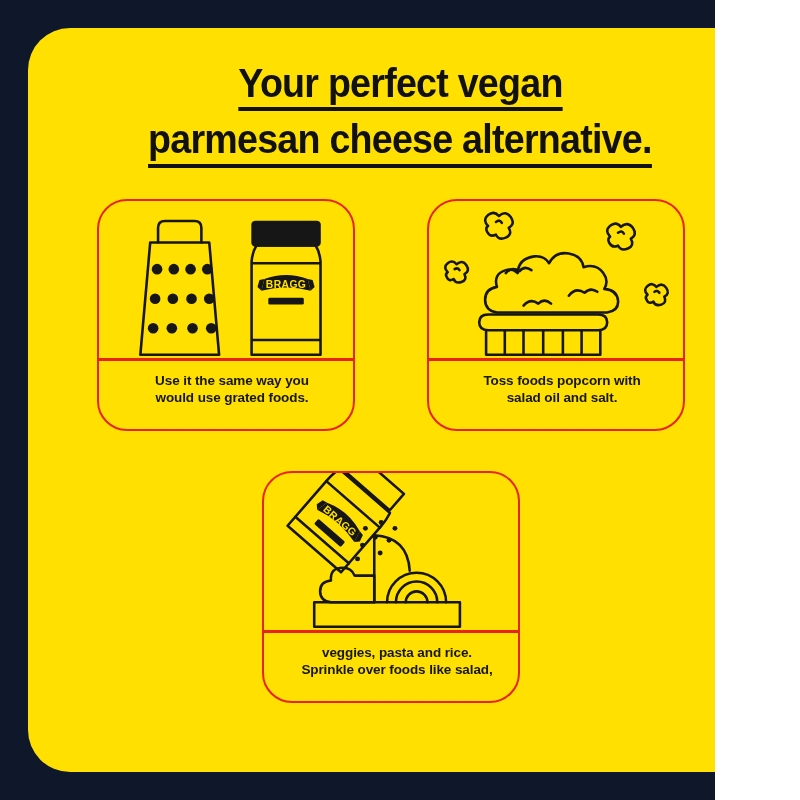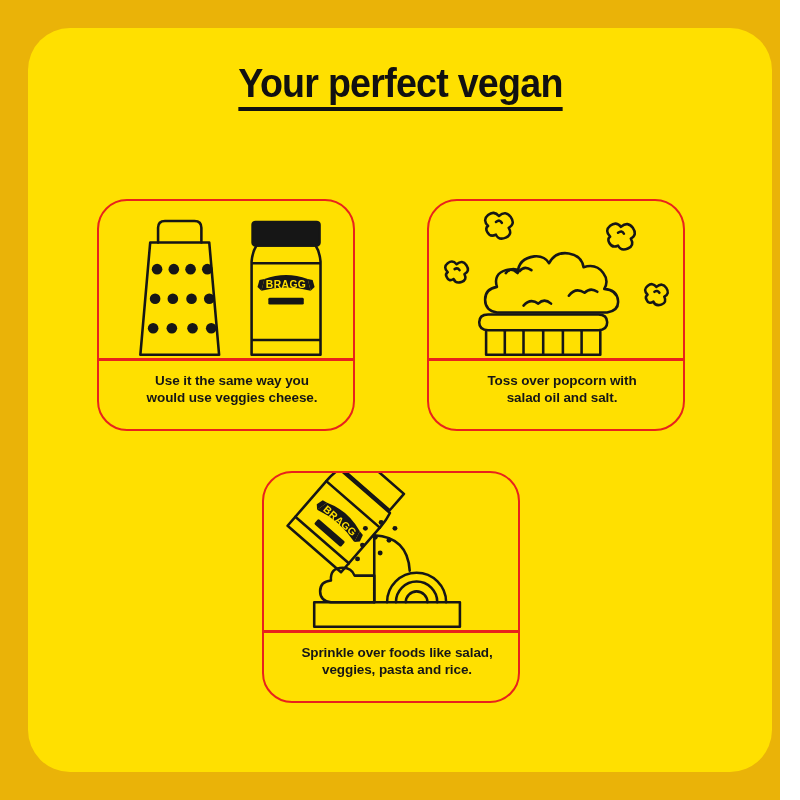--- a/index.html
+++ b/index.html
@@ -5,23 +5,23 @@
   html, body {
     margin: 0;
     padding: 0;
     background: #ffffff;
   }
   body {
     font-family: "Liberation Sans", sans-serif;
   }
   .poster {
     position: relative;
-    width: 780px;
+    width: 715px;
     height: 800px;
-    background: #eab308;
+    background: #0f172a;
     overflow: hidden;
   }
   .panel {
     position: absolute;
     left: 28px;
     top: 28px;
     width: 744px;
     height: 744px;
     background: #FFE000;
     border-radius: 42px;
@@ -87,20 +87,23 @@
 </head>
 <body>
 
 <div class="poster">
   <div class="panel">
 
     <div class="headline">
       <span class="headline-row">
         <span class="headline-line">Your perfect vegan</span>
       </span>
+      <span class="headline-row">
+        <span class="headline-line">parmesan cheese alternative.</span>
+      </span>
     </div>
 
     <div class="card" id="card-0">
       <div class="card-art">
         <svg viewBox="0 0 258 157" xmlns="http://www.w3.org/2000/svg">
           <g fill="none" stroke="#161616" stroke-width="2.6" stroke-linejoin="round" stroke-linecap="round">
 
             <path d="M60 41 L60 26 Q60 19 67 19 L97 19 Q104 19 104 26 L104 41"></path>
 
             <path d="M52 41 L112 41 L122 155 L42 155 Z"></path>
@@ -132,21 +135,21 @@
               <path d="M215 90 L219 86 L217 79 L212 78 Z" fill="#161616"></path>
               <text x="190" y="87" text-anchor="middle" fill="#FFE000" font-family="Liberation Sans, sans-serif" font-size="10.5" font-weight="bold" letter-spacing="0.4">BRAGG</text>
             </g>
             <rect x="172" y="97" width="36" height="7" rx="1.5" fill="#161616"></rect>
           </g>
         </svg>
       </div>
       <div class="card-divider"></div>
       <div class="card-caption">
         <div>Use it the same way you</div>
-        <div>would use veggies cheese.</div>
+        <div>would use grated foods.</div>
       </div>
     </div>
 
     <div class="card" id="card-1">
       <div class="card-art">
         <svg viewBox="0 0 258 157" xmlns="http://www.w3.org/2000/svg">
           <g fill="none" stroke="#161616" stroke-width="2.6" stroke-linejoin="round" stroke-linecap="round">
 
             <g>
               <path d="M60 24 q-6 -6 0 -11 q6 -5 11 1 q7 -6 12 1 q5 7 -2 11 q4 7 -3 10 q-7 3 -10 -3 q-6 3 -9 -3 q-2 -4 1 -6 Z"></path>
@@ -184,21 +187,21 @@
               <line x1="96" y1="131" x2="96" y2="155"></line>
               <line x1="116" y1="131" x2="116" y2="155"></line>
               <line x1="136" y1="131" x2="136" y2="155"></line>
               <line x1="155" y1="131" x2="155" y2="155"></line>
             </g>
           </g>
         </svg>
       </div>
       <div class="card-divider"></div>
       <div class="card-caption">
-        <div>Toss over popcorn with</div>
+        <div>Toss foods popcorn with</div>
         <div>salad oil and salt.</div>
       </div>
     </div>
 
     <div class="card" id="card-2">
       <div class="card-art">
         <svg viewBox="0 0 258 157" xmlns="http://www.w3.org/2000/svg">
 
           <g transform="rotate(41 78 45)">
             <g fill="none" stroke="#161616" stroke-width="2.6" stroke-linejoin="round" stroke-linecap="round">
@@ -239,19 +242,19 @@
               <path d="M134 130 a21 21 0 0 1 42 0"></path>
               <path d="M144 130 a11 11 0 0 1 22 0"></path>
             </g>
 
             <path d="M51 130 L199 130 L199 155 L51 155 Z"></path>
           </g>
         </svg>
       </div>
       <div class="card-divider"></div>
       <div class="card-caption">
+        <div>veggies, pasta and rice.</div>
         <div>Sprinkle over foods like salad,</div>
-        <div>veggies, pasta and rice.</div>
       </div>
     </div>
 
   </div>
 </div>
 
 </body></html>

